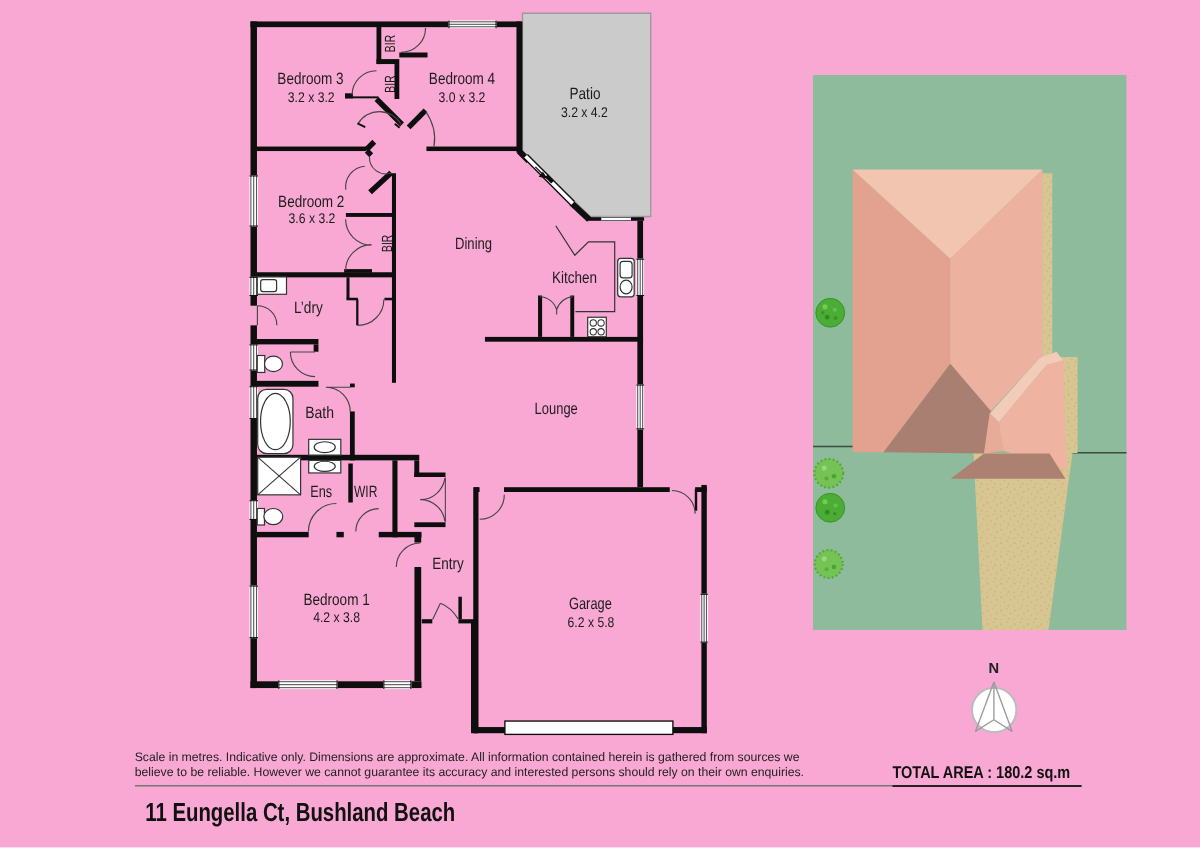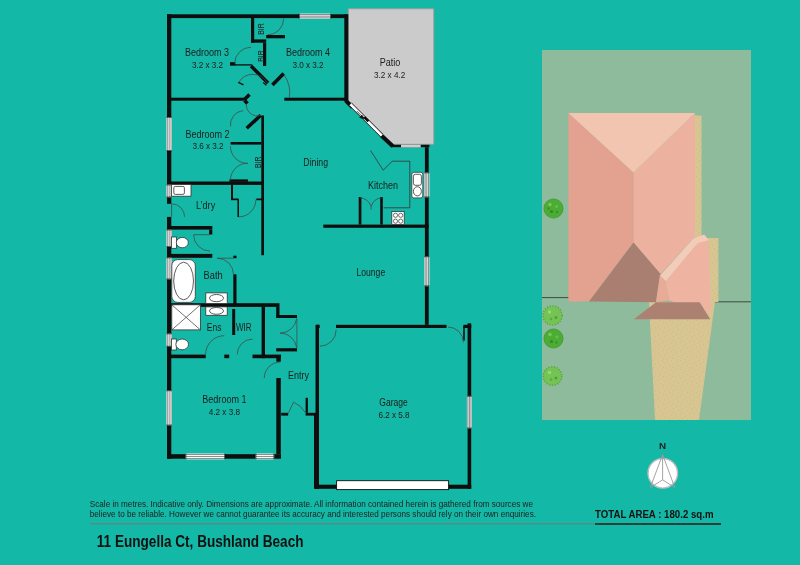--- a/index.html
+++ b/index.html
@@ -1,16 +1,16 @@
 <!DOCTYPE html>
 <html><head>
 <meta charset="utf-8">
 <style>
 html,body{margin:0;padding:0;background:#ffffff;}
-#page{width:800px;height:565px;position:relative;background:#14b8a6;overflow:hidden;}
+#page{width:800px;height:565px;position:relative;background:#f9a8d4;overflow:hidden;}
 svg{display:block;}
 text{font-family:"Liberation Sans", sans-serif;fill:#1c1c1c;}
 .rn{font-size:11px;text-anchor:middle;}
 .rd{font-size:9.4px;text-anchor:middle;}
 .bir{font-size:9.8px;text-anchor:middle;}
 </style>
 </head>
 <body>
 <div id="page">
 <svg width="800" height="565" viewBox="0 0 800 565">

